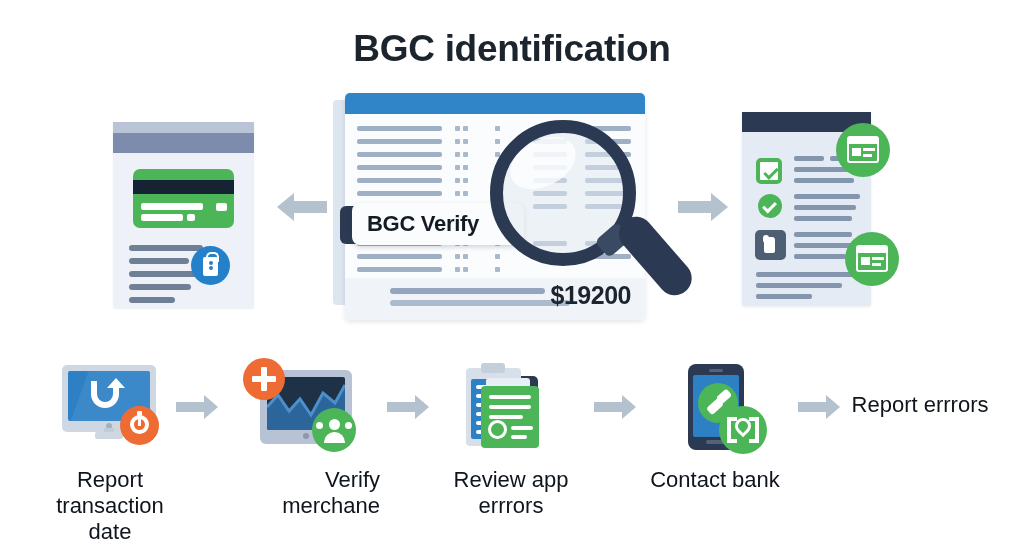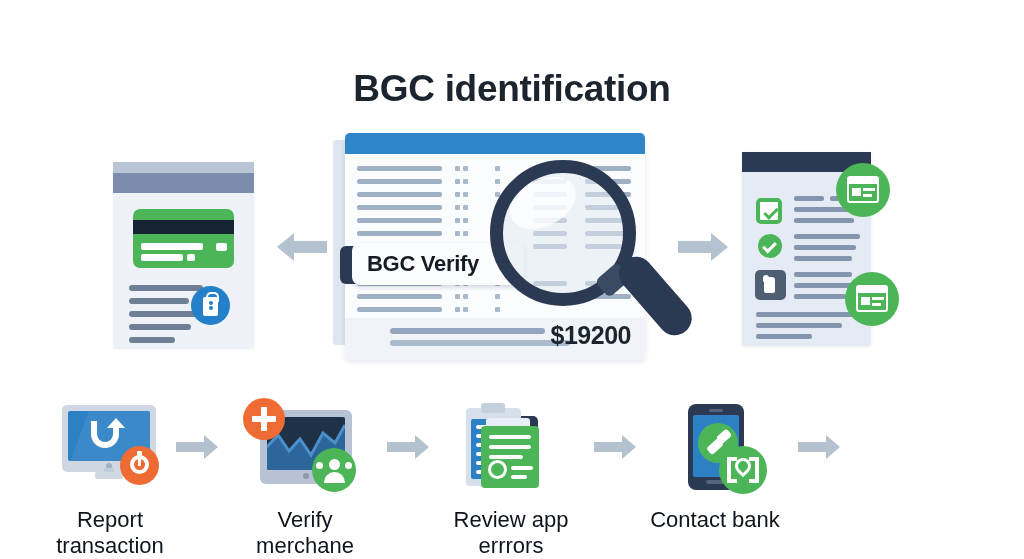--- a/index.html
+++ b/index.html
@@ -3,21 +3,21 @@
 <meta charset="utf-8">
 <style>
   html,body{margin:0;padding:0;}
   body{
     width:1024px;height:559px;
     background:#ffffff;
     font-family:"Liberation Sans", sans-serif;
     overflow:hidden;
     position:relative;
   }
-  .canvas{position:absolute;inset:0;background:#fff;border-radius:10px;overflow:hidden;margin-top:40px;}
+  .canvas{position:absolute;inset:0;background:#fff;border-radius:10px;overflow:hidden;}
 
   
   .title{
     position:absolute;left:0;right:0;top:28px;
     text-align:center;
     font-size:37px;font-weight:bold;color:#1c242e;
     letter-spacing:-0.3px;
   }
 
   
@@ -332,21 +332,21 @@
       </div>
       <div class="step-label">Report transaction date</div>
     </div>
 
     <div class="arrow" style="left:176px;top:35px;">
       <svg width="42" height="28" viewBox="0 0 42 28">
           <path d="M42 14 L28 2 L28 9 L0 9 L0 19 L28 19 L28 26 Z" fill="#b4c2cf"></path>
         </svg>
     </div>
 
-    <div class="step" style="left:230px;top:0;">
+    <div class="step" style="left:230px;top:0;text-align:right;">
       <div class="step-art">
         <div class="tab2">
           <div class="tab2-scr">
             <svg width="78" height="53" viewBox="0 0 78 53">
               <path d="M0 53 L0 30 L11 18 L22 34 L33 22 L44 38 L56 16 L68 26 L78 8 L78 53 Z" fill="#2f6ea8" opacity=".85"></path>
               <path d="M0 30 L11 18 L22 34 L33 22 L44 38 L56 16 L68 26 L78 8" fill="none" stroke="#4b90cc" stroke-width="3"></path>
             </svg>
           </div>
           <div class="tab2-dot"></div>
         </div>
@@ -427,16 +427,17 @@
       <div class="step-label">Contact bank</div>
     </div>
 
     <div class="arrow" style="left:798px;top:35px;">
       <svg width="42" height="28" viewBox="0 0 42 28">
           <path d="M42 14 L28 2 L28 9 L0 9 L0 19 L28 19 L28 26 Z" fill="#b4c2cf"></path>
         </svg>
     </div>
 
     <div class="step" style="left:845px;top:0;">
+      <div class="step-label" style="margin-top:34px;">Report errrors</div>
     </div>
 
   </div>
 </div>
 
 </body></html>

